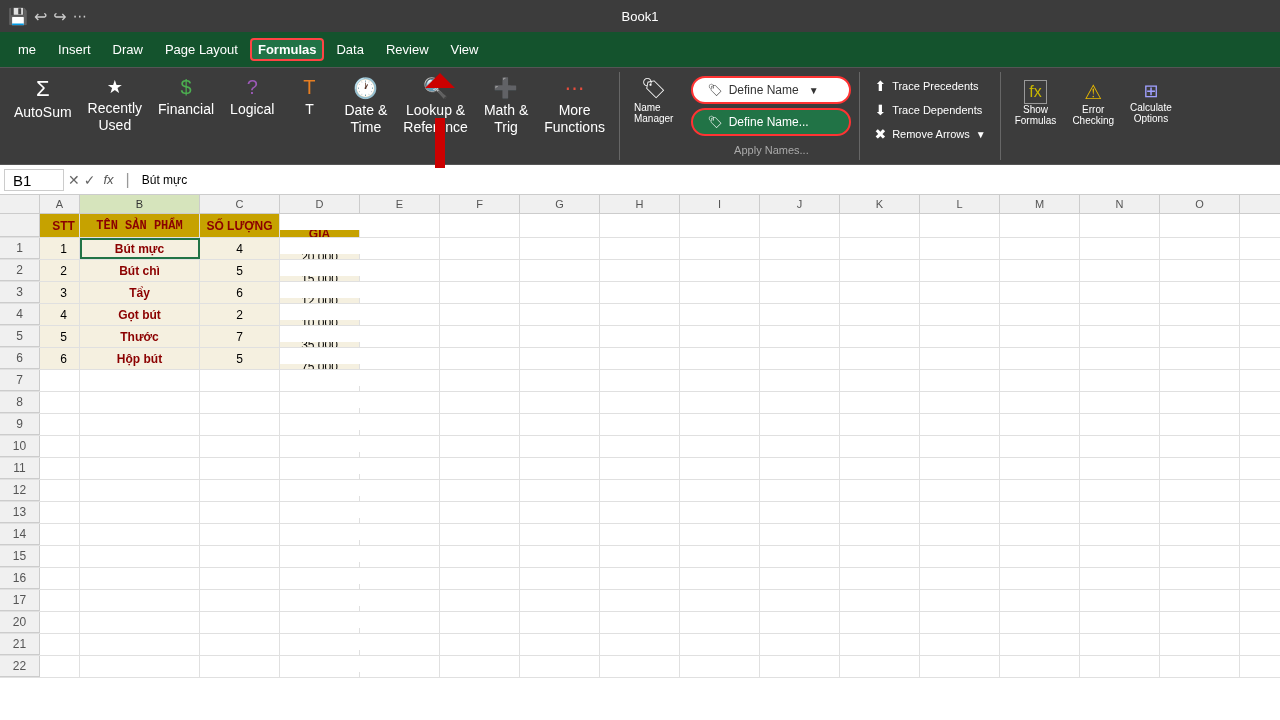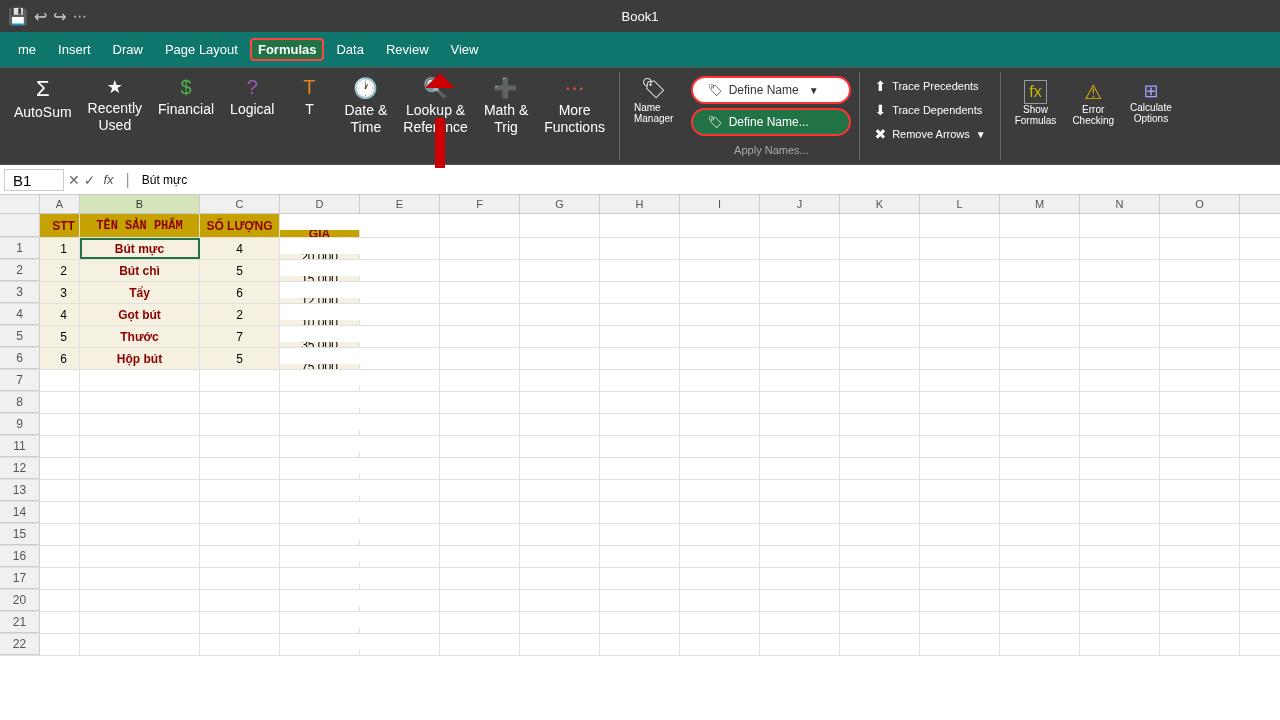--- a/index.html
+++ b/index.html
@@ -19,21 +19,21 @@
     .title-bar .window-controls {
       position: absolute;
       left: 8px;
       display: flex;
       gap: 6px;
       align-items: center;
     }
 
     
     .menu-bar {
-      background: #0f766e;
+      background: #14532d;
       height: 36px;
       display: flex;
       align-items: center;
       padding: 0 8px;
       gap: 2px;
       border-bottom: 1px solid #555;
     }
     .menu-item {
       color: #fff;
       padding: 4px 10px;
@@ -671,20 +671,38 @@
     <div class="cell col-rest"></div>
     <div class="cell col-rest"></div>
     <div class="cell col-rest"></div>
     <div class="cell col-rest"></div>
     <div class="cell col-rest"></div>
     <div class="cell col-rest"></div>
     <div class="cell col-rest"></div>
     <div class="cell col-rest"></div>
   </div>
         <div class="sheet-row">
+    <div class="cell row-hdr">10</div>
+    <div class="cell col-a"></div>
+    <div class="cell col-b"></div>
+    <div class="cell col-c"></div>
+    <div class="cell col-d"></div>
+    <div class="cell col-rest"></div>
+    <div class="cell col-rest"></div>
+    <div class="cell col-rest"></div>
+    <div class="cell col-rest"></div>
+    <div class="cell col-rest"></div>
+    <div class="cell col-rest"></div>
+    <div class="cell col-rest"></div>
+    <div class="cell col-rest"></div>
+    <div class="cell col-rest"></div>
+    <div class="cell col-rest"></div>
+    <div class="cell col-rest"></div>
+  </div>
+        <div class="sheet-row">
     <div class="cell row-hdr">11</div>
     <div class="cell col-a"></div>
     <div class="cell col-b"></div>
     <div class="cell col-c"></div>
     <div class="cell col-d"></div>
     <div class="cell col-rest"></div>
     <div class="cell col-rest"></div>
     <div class="cell col-rest"></div>
     <div class="cell col-rest"></div>
     <div class="cell col-rest"></div>

